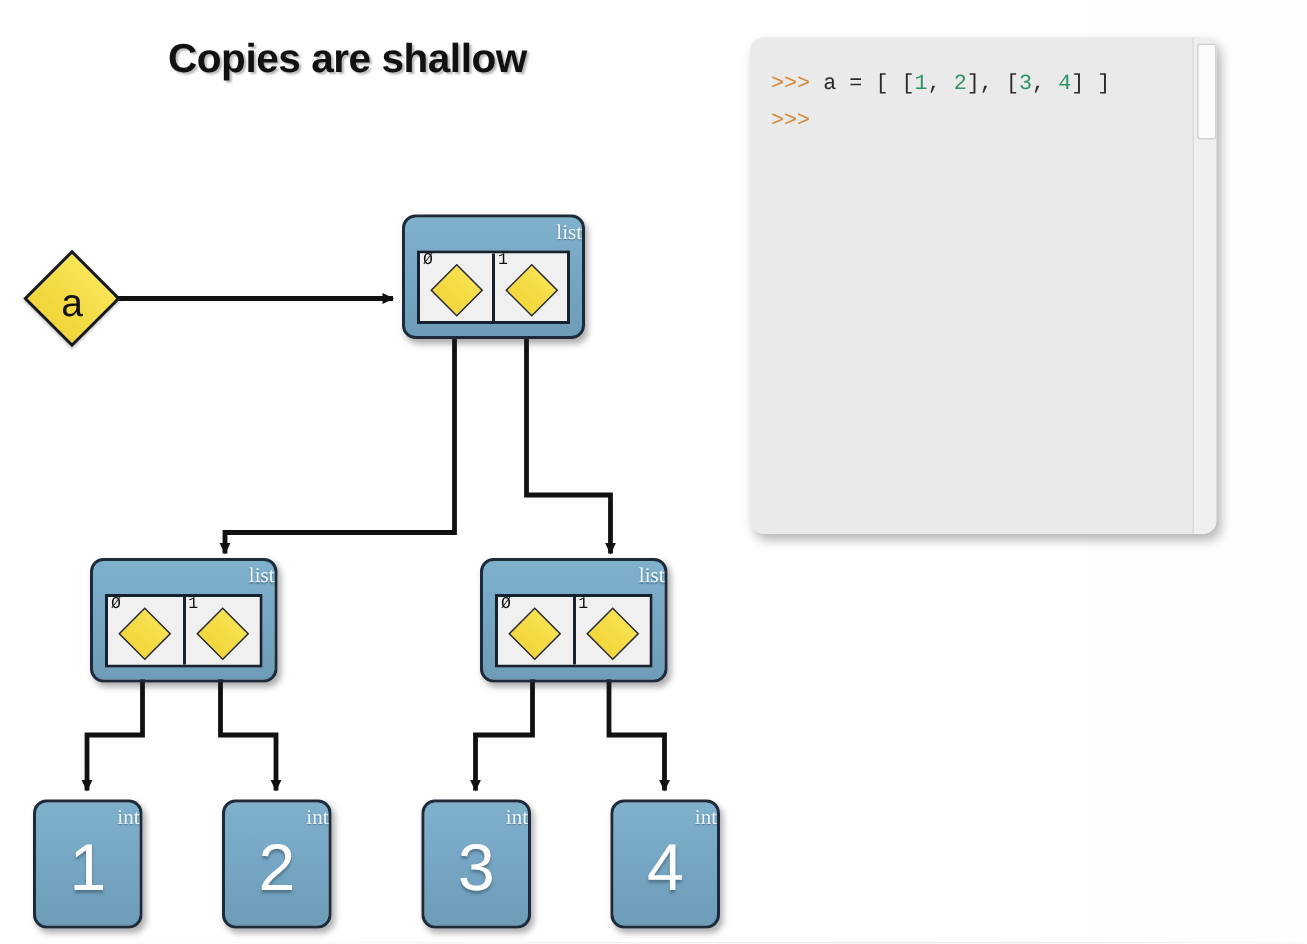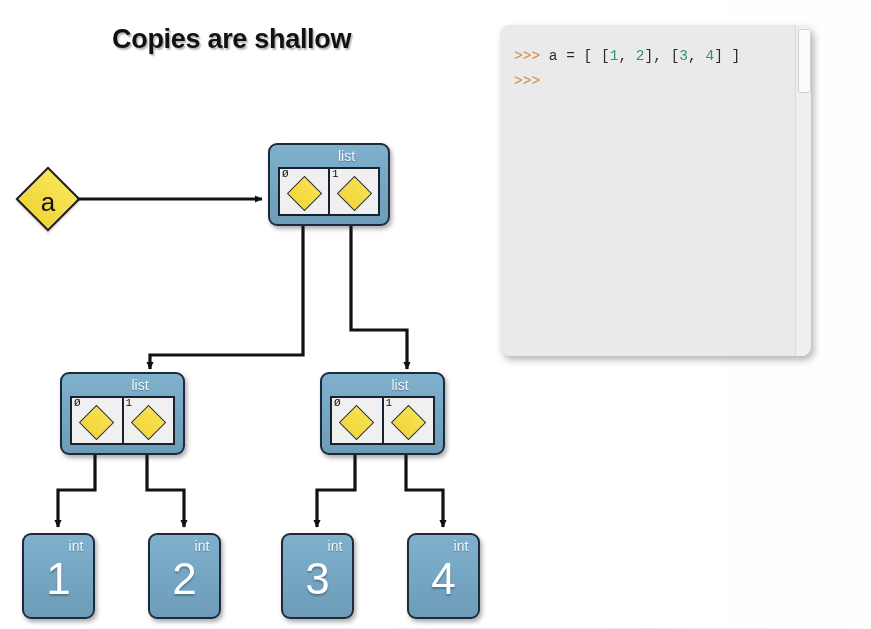--- a/index.html
+++ b/index.html
@@ -54,24 +54,24 @@
     border: 2.5px solid #1c2a3a;
     border-radius: 9px;
     background: linear-gradient(to bottom, #7fb0cc 0%, #76a7c4 45%, #6e9cb8 100%);
     box-shadow: 2px 3px 4px rgba(40,40,40,0.38);
   }
   .obj-type {
     position: absolute;
     left: 0;
     right: 0;
     top: 3px;
-    text-align: center;
+    text-align: right;
     font-size: 14px;
     color: #f2fbff;
-    font-family: Liberation Sans, sans-serif;
+    font-family: Liberation Serif, serif;
     text-shadow: 0 1px 1px rgba(30,50,65,0.45);
     padding-left: 35px;
   }
   .int-value {
     position: absolute;
     left: 0;
     right: 0;
     top: 20px;
     text-align: center;
     font-size: 44px;

